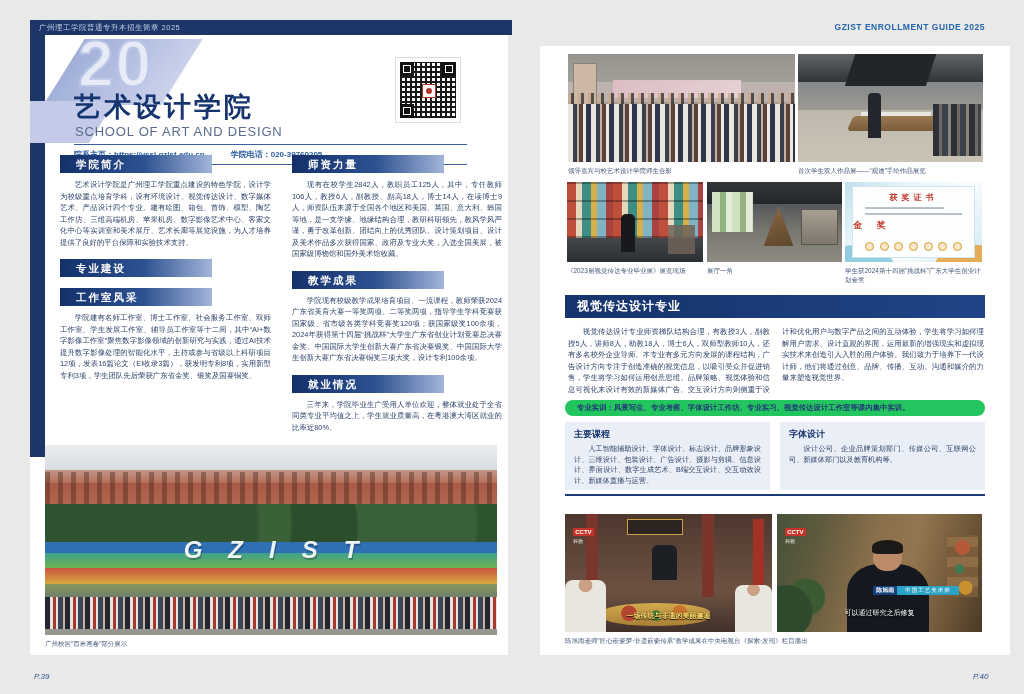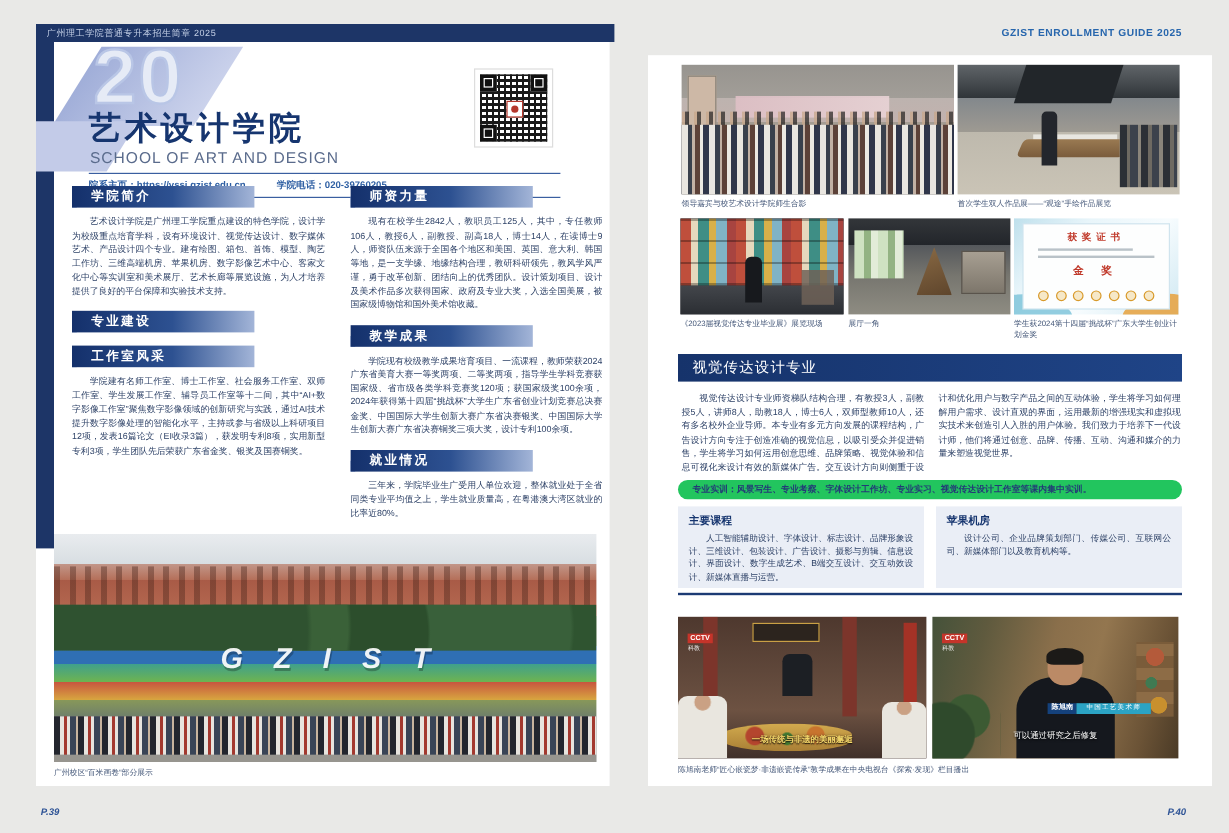--- a/index.html
+++ b/index.html
@@ -58,21 +58,21 @@
     radial-gradient(circle at 70% 52%,#39603a 0 36%,transparent 37%),
     radial-gradient(circle at 90% 58%,#2f5430 0 42%,transparent 43%)}
   .mu-text{position:absolute;left:0;top:48%;width:100%;text-align:center;font-size:24px;font-weight:800;
     font-style:italic;color:rgba(255,255,255,.92);letter-spacing:26px;text-indent:26px;
     text-shadow:1px 2px 0 rgba(0,0,0,.25)}
   .mu-crowd{position:absolute;left:0;bottom:3%;width:100%;height:17%;
     background:repeating-linear-gradient(90deg,#23262e 0 5px,#e7e4de 5px 8px,#a3392f 8px 11px,#e7e4de 11px 13px,#394456 13px 18px,#c8b49e 18px 20px)}
   .mu-ground{position:absolute;left:0;bottom:0;width:100%;height:3%;background:#97958f}
   .pl-cap{position:absolute;left:15px;top:605px;font-size:6.5px;color:#46597a}
 
-  .pgnum{position:absolute;top:672px;font-size:8px;font-style:italic;font-weight:bold;color:#2f5496}
+  .pgnum{position:absolute;top:672px;font-size:8px;font-style:italic;font-weight:normal;color:#2f5496}
   #pgL{left:34px}#pgR{left:973px}
 
   
   #pR{position:absolute;left:540px;top:20px;width:470px;height:635px}
   .pr-hdr{position:absolute;right:25px;top:2px;font-size:8.5px;font-weight:bold;color:#2766ad;letter-spacing:.5px}
   .pr-body{position:absolute;left:0;top:26px;width:470px;height:609px;background:#fff;overflow:hidden}
   .cap{position:absolute;font-size:6.5px;line-height:9px;color:#46597a}
 
   
   .p-group{left:28px;top:8px;width:227px;height:108px;
@@ -115,27 +115,27 @@
 
   .p-cert{left:305px;top:136px;width:137px;height:80px;
     background:linear-gradient(135deg,#bfe0ec 0%,#e8f5fa 30%,#f7fcfe 60%,#cfe8f2 100%)}
   .ce-wave1{position:absolute;right:-8%;bottom:-12%;width:42%;height:32%;background:#e8a13c;
     border-radius:50% 50% 0 0;transform:rotate(-12deg);opacity:.85}
   .ce-wave2{position:absolute;left:-10%;bottom:-14%;width:46%;height:34%;background:#79c2d8;
     border-radius:50% 50% 0 0;transform:rotate(10deg);opacity:.8}
   .ce-inner{position:absolute;inset:6% 6%;background:#fdfefe;box-shadow:0 0 0 1px #d0e4ee}
   .ce-title{margin-top:5px;text-align:center;color:#c03a2b;font-weight:bold;font-size:8px;letter-spacing:4px}
   .ce-line{height:2px;background:#b9c2c8;margin:4px 12px}
-  .ce-award{text-align:center;color:#c03a2b;font-size:9px;font-weight:bold;letter-spacing:6px;margin-top:2px}
+  .ce-award{color:#c03a2b;font-size:9px;font-weight:bold;letter-spacing:6px;margin-top:2px}
   .ce-seals{position:absolute;bottom:9%;left:10%;right:10%;display:flex;justify-content:space-between}
   .ce-seal{width:9px;height:9px;border:1.5px solid #d89a2b;border-radius:50%;background:#f6e8c8;box-sizing:border-box}
 
   
   .banner{position:absolute;left:25px;top:249px;width:420px;height:23px;background:linear-gradient(90deg,#16336b,#1f4487);
-    color:#fff;font-weight:normal;font-size:12px;line-height:23px;padding-left:12px;box-sizing:border-box;letter-spacing:1px}
+    color:#fff;font-weight:bold;font-size:12px;line-height:23px;padding-left:12px;box-sizing:border-box;letter-spacing:1px}
   .intro{position:absolute;left:28px;top:280px;width:416px;height:70px;overflow:hidden;
     column-count:2;column-gap:12px;font-size:7.4px;line-height:11.5px;text-align:justify;text-indent:2em;color:#2f4368}
   .pill{position:absolute;left:25px;top:354px;width:420px;height:16px;background:#22c55e;border-radius:8px;
     color:#233a77;font-size:7.4px;line-height:16px;padding-left:12px;box-sizing:border-box;font-weight:bold}
   .ibox{position:absolute;top:376px;width:205px;height:68px;background:#eaeef6;box-sizing:border-box;padding:6px 9px;overflow:hidden}
   #boxCourses{left:25px}#boxJobs{left:240px}
   .ibox-h{font-size:9px;font-weight:bold;color:#16356f;margin-bottom:3px}
   .ibox-b{font-size:7.2px;line-height:10.6px;text-align:justify;text-indent:2em;color:#2f4368}
   .navy-hr{position:absolute;left:25px;top:448px;width:420px;height:2px;background:#1c3a74}
 
@@ -307,21 +307,21 @@
 
     <div class="banner">视觉传达设计专业</div>
     <div class="intro">视觉传达设计专业师资梯队结构合理，有教授3人，副教授5人，讲师8人，助教18人，博士6人，双师型教师10人，还有多名校外企业导师。本专业有多元方向发展的课程结构，广告设计方向专注于创造准确的视觉信息，以吸引受众并促进销售，学生将学习如何运用创意思维、品牌策略、视觉体验和信息可视化来设计有效的新媒体广告。交互设计方向则侧重于设计和优化用户与数字产品之间的互动体验，学生将学习如何理解用户需求、设计直观的界面，运用最新的增强现实和虚拟现实技术来创造引人入胜的用户体验。我们致力于培养下一代设计师，他们将通过创意、品牌、传播、互动、沟通和媒介的力量来塑造视觉世界。</div>
     <div class="pill">专业实训：风景写生、专业考察、字体设计工作坊、专业实习、视觉传达设计工作室等课内集中实训。</div>
 
     <div class="ibox" id="boxCourses">
       <div class="ibox-h">主要课程</div>
       <div class="ibox-b">人工智能辅助设计、字体设计、标志设计、品牌形象设计、三维设计、包装设计、广告设计、摄影与剪辑、信息设计、界面设计、数字生成艺术、B端交互设计、交互动效设计、新媒体直播与运营。</div>
     </div>
     <div class="ibox" id="boxJobs">
-      <div class="ibox-h">苹果机房</div>
+      <div class="ibox-h">字体设计</div>
       <div class="ibox-b">设计公司、企业品牌策划部门、传媒公司、互联网公司、新媒体部门以及教育机构等。</div>
     </div>
     <div class="navy-hr"></div>
 
     <div class="ph v-left">
       <div class="vl-pillar1"></div>
       <div class="vl-pillar2"></div>
       <div class="vl-plaque"></div>
       <div class="vl-banner"></div>
       <div class="vl-man"></div>

